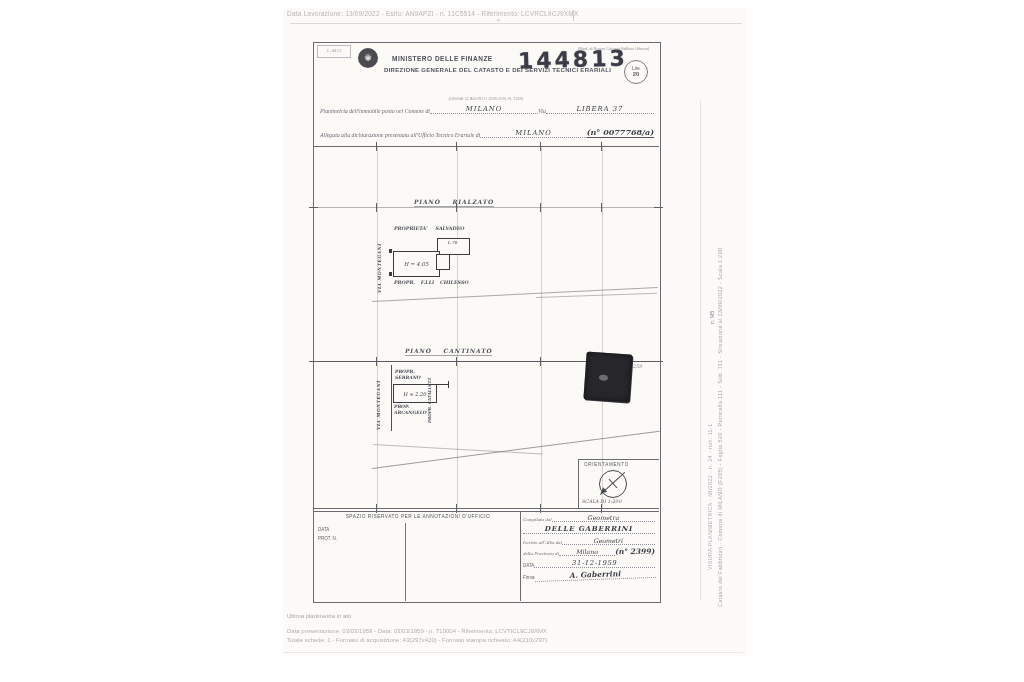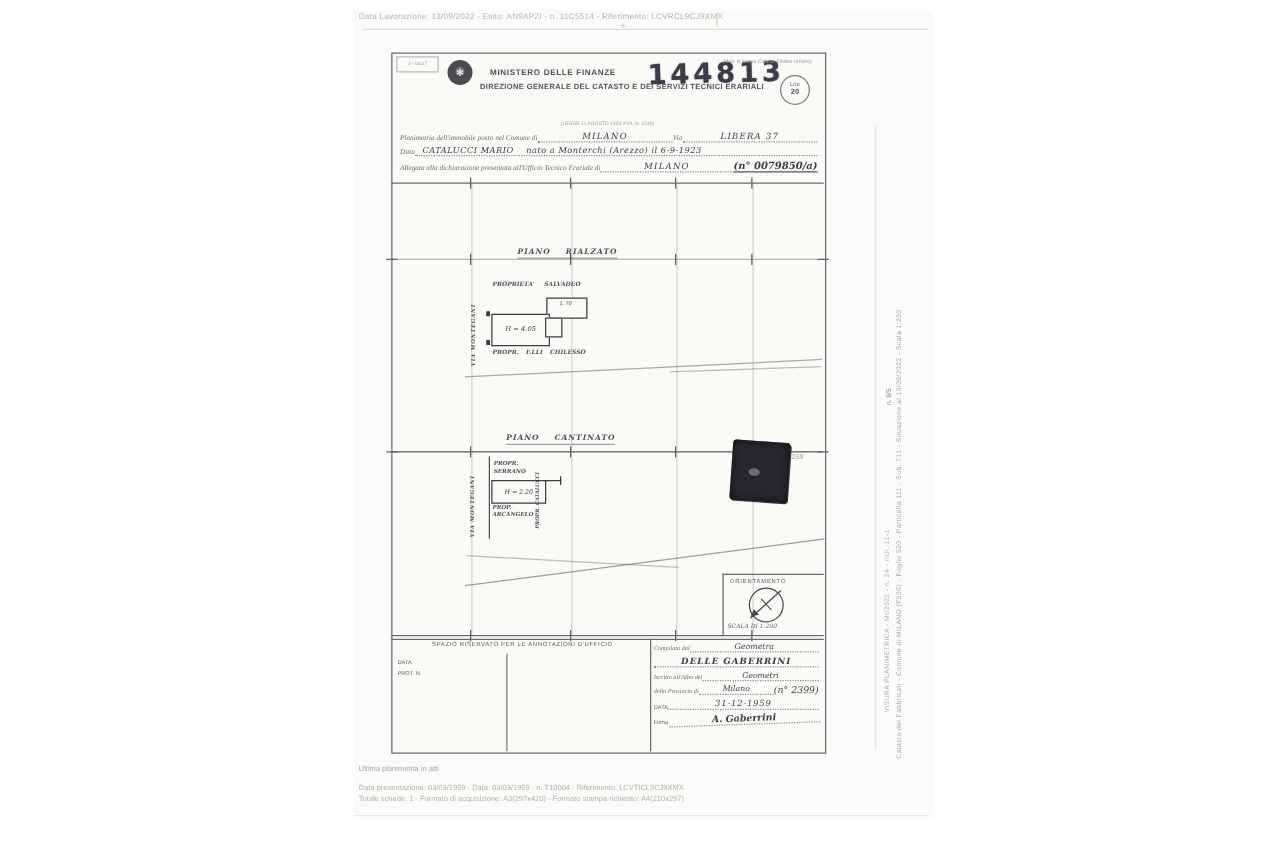--- a/index.html
+++ b/index.html
@@ -60,28 +60,24 @@
   </div>
 
   <div class="abs pr" style="left:313px;top:96px;width:346px;text-align:center;font-size:4px;color:#9c9aa2">(LEGGE 11 AGOSTO 1939-XVII, N. 1249)</div>
 
   <div class="frow" style="left:320px;top:103px;width:334px;height:11px">
     <span class="pri" style="font-size:5.8px">Planimetria dell'immobile posto nel Comune di</span>
     <span class="hw dot grow" style="font-size:6.8px;letter-spacing:1px">MILANO</span>
     <span class="pri" style="font-size:5.8px">Via</span>
     <span class="hw dot grow" style="font-size:6.8px;letter-spacing:1px">LIBERA 37</span>
   </div>
-  <div class="frow" style="left:320px;top:114px;width:334px;height:11px">
-    <span class="pri" style="font-size:5.8px">Ditta</span>
-    <span class="hw dot grow" style="font-size:6.6px;letter-spacing:.4px;text-align:left;padding-left:6px;white-space:pre">CATALUCCI MARIO    nato a Monterchi (Arezzo) il 6-9-1923</span>
-  </div>
   <div class="frow" style="left:320px;top:125px;width:334px;height:13px">
     <span class="pri" style="font-size:5.8px">Allegata alla dichiarazione presentata all'Ufficio Tecnico Erariale di</span>
     <span class="hw dot grow" style="font-size:6.8px;letter-spacing:1px">MILANO</span>
-    <span class="hw" style="font-size:8px;font-weight:bold;border-bottom:1px solid #55535d">(n° 0079850/a)</span>
+    <span class="hw" style="font-size:8px;font-weight:bold;border-bottom:1px solid #55535d">(n° 0077768/a)</span>
   </div>
 
   <div class="ln" style="left:313px;top:146px;width:346px;height:1px"></div>
   <div class="ln" style="left:313px;top:508px;width:346px;height:1px"></div>
 
   <div class="ln" style="left:377px;top:147px;width:1px;height:361px;background:rgba(110,108,112,.28)"></div>
   <div class="ln" style="left:457px;top:147px;width:1px;height:361px;background:rgba(110,108,112,.28)"></div>
   <div class="ln" style="left:541px;top:147px;width:1px;height:361px;background:rgba(110,108,112,.28)"></div>
   <div class="ln" style="left:602px;top:147px;width:1px;height:361px;background:rgba(110,108,112,.28)"></div>
   <div class="ln" style="left:314px;top:207px;width:344px;height:1px;background:rgba(100,98,102,.45)"></div>
@@ -179,21 +175,21 @@
     <div class="crow">
       <span class="hw dot grow" style="font-size:7px;letter-spacing:.8px;font-weight:bold">DELLE GABERRINI</span>
     </div>
     <div class="crow">
       <span class="pri" style="font-size:5px">Iscritto all'Albo dei</span>
       <span class="hw dot grow" style="font-size:6.2px">Geometri</span>
     </div>
     <div class="crow">
       <span class="pri" style="font-size:5px">della Provincia di</span>
       <span class="hw dot grow" style="font-size:6.2px">Milano</span>
-      <span class="hw" style="font-size:7.5px;font-weight:normal">(n° 2399)</span>
+      <span class="hw" style="font-size:7.5px;font-weight:bold">(n° 2399)</span>
     </div>
     <div class="crow">
       <span class="pr" style="font-size:4.5px;color:#66646c">DATA</span>
       <span class="hw dot grow" style="font-size:6.8px;letter-spacing:.6px">31-12-1959</span>
     </div>
     <div class="crow">
       <span class="pr" style="font-size:4.5px;color:#66646c">Firma</span>
       <span class="hw dot grow" style="font-size:7.5px;transform:rotate(-2deg);font-weight:bold">A. Gaberrini</span>
     </div>
   </div>

